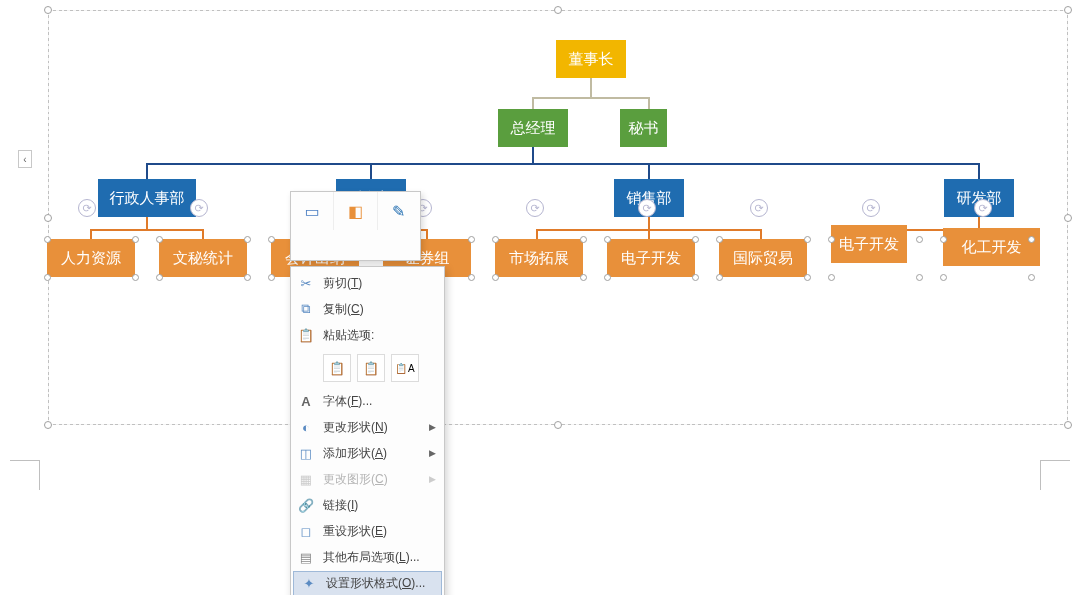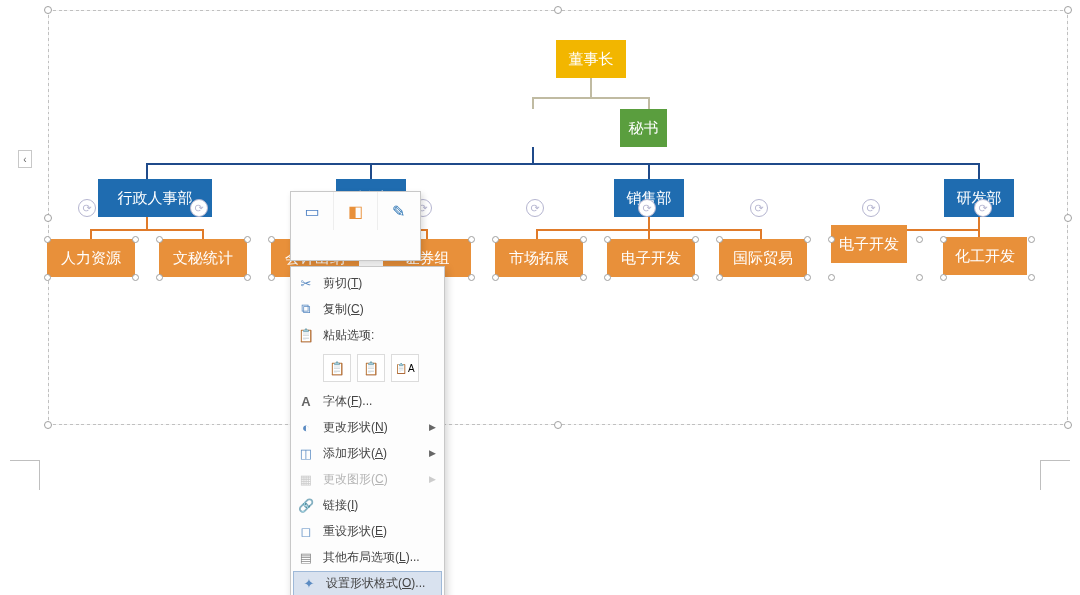--- a/index.html
+++ b/index.html
@@ -196,36 +196,37 @@
   <div class="conn orange-line" style="left:630px;top:224px;width:2px;height:10px"></div>
   <div class="conn orange-line" style="left:742px;top:224px;width:2px;height:10px"></div>
 
   <div class="conn orange-line" style="left:960px;top:212px;width:2px;height:14px"></div>
   <div class="conn orange-line" style="left:848px;top:224px;width:114px;height:2px"></div>
   <div class="conn orange-line" style="left:848px;top:224px;width:2px;height:10px"></div>
   <div class="conn orange-line" style="left:960px;top:224px;width:2px;height:10px"></div>
 
   <div class="node yellow" style="left:538px;top:35px;width:70px">董事长</div>
 
+  <div class="node green" style="left:480px;top:104px;width:70px">总经理</div>
   <div class="node green" style="left:602px;top:104px;width:47px">秘书</div>
 
-  <div class="node blue" style="left:80px;top:174px;width:114px">行政人事部</div>
+  <div class="node blue" style="left:80px;top:174px;width:98px">行政人事部</div>
   <div class="node blue" style="left:318px;top:174px;width:70px">财务部</div>
   <div class="node blue" style="left:926px;top:174px;width:70px">研发部</div>
   <div class="node blue" style="left:596px;top:174px;width:70px">销售部</div>
 
   <div class="node orange" style="left:29px;top:234px;width:88px">人力资源</div>
   <div class="node orange" style="left:141px;top:234px;width:88px">文秘统计</div>
   <div class="node orange" style="left:253px;top:234px;width:88px">会计出纳</div>
   <div class="node orange" style="left:365px;top:234px;width:88px">证券组</div>
   <div class="node orange" style="left:477px;top:234px;width:88px">市场拓展</div>
   <div class="node orange" style="left:589px;top:234px;width:88px">电子开发</div>
   <div class="node orange" style="left:701px;top:234px;width:88px">国际贸易</div>
   <div class="node orange" style="left:813px;top:220px;width:76px">电子开发</div>
-  <div class="node orange" style="left:925px;top:232px;width:84px">化工开发</div>
+  <div class="node orange" style="left:925px;top:223px;width:97px">化工开发</div>
 
   <div class="node-handle" style="left:60px;top:194px">⟳</div>
   <div class="node-handle" style="left:172px;top:194px">⟳</div>
   <div class="node-handle" style="left:284px;top:194px">⟳</div>
   <div class="node-handle" style="left:396px;top:194px">⟳</div>
   <div class="node-handle" style="left:508px;top:194px">⟳</div>
   <div class="node-handle" style="left:620px;top:194px">⟳</div>
   <div class="node-handle" style="left:732px;top:194px">⟳</div>
   <div class="node-handle" style="left:844px;top:194px">⟳</div>
   <div class="node-handle" style="left:956px;top:194px">⟳</div>

